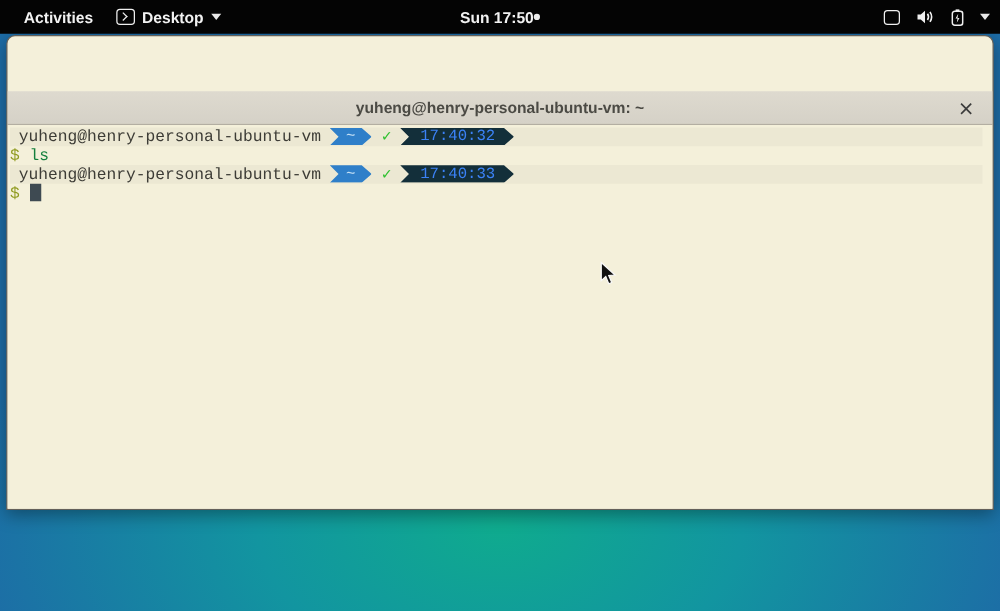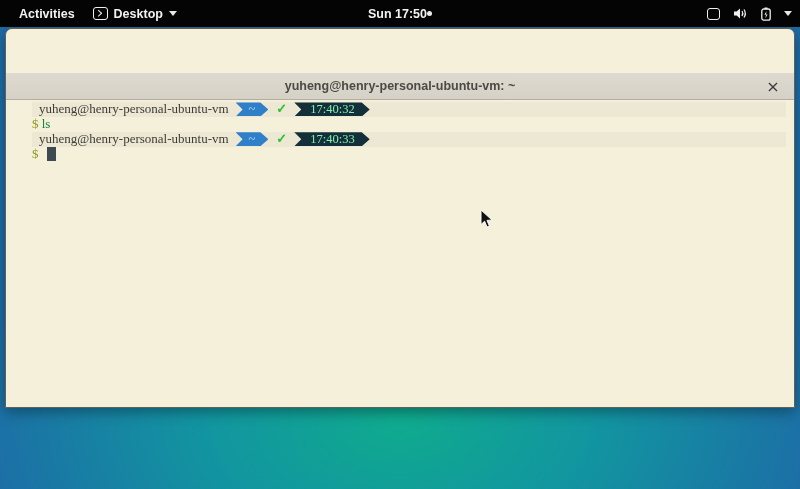--- a/index.html
+++ b/index.html
@@ -82,44 +82,43 @@
     display: flex; align-items: center; justify-content: center;
     color: #3b3b3b; font-size: 16px; font-weight: 400;
     font-family: "DejaVu Sans", sans-serif;
     cursor: pointer;
   }
 
   
   .term {
     height: 352px;
     background: #f4f0da;
-    font-family: Liberation Serif, serif;
+    font-family: Liberation Mono, monospace;
     font-size: 13px;
     padding: 2px 8px 0 2px;
     cursor: text;
-    margin-left: 24px;
   }
   .trow { height: 14.9px; display: flex; align-items: center; white-space: pre; }
   .trow.prompt-row { background: rgba(120,120,110,0.06); padding-left: 7px; }
   .host { color: #3d3c36; }
   .seg {
     display: inline-flex; align-items: center;
     height: 14px; font-size: 12.5px;
   }
   .seg-cwd {
     margin-left: 7px;
     padding: 0 13px 0 13px;
     background: #2f7fc9; color: #c5e1f6;
     clip-path: polygon(0 0, 7px 50%, 0 100%, calc(100% - 8px) 100%, 100% 50%, calc(100% - 8px) 0);
   }
   .check { margin-left: 8px; color: #2fc12f; font-weight: bold; }
   .seg-time {
     margin-left: 7px;
     padding: 0 15px 0 16px;
-    background: #132f3a; color: #86efac;
+    background: #132f3a; color: #3b82f6;
     clip-path: polygon(0 0, 7px 50%, 0 100%, calc(100% - 8px) 100%, 100% 50%, calc(100% - 8px) 0);
   }
   .dollar { color: #8f9a1f; }
   .cmd { color: #15803d; }
   .dirs { color: #2d9aa8; }
   .cursor-block {
     display: inline-block;
     width: 9px; height: 14px;
     background: #3e4a52;
     margin-left: 8px;

